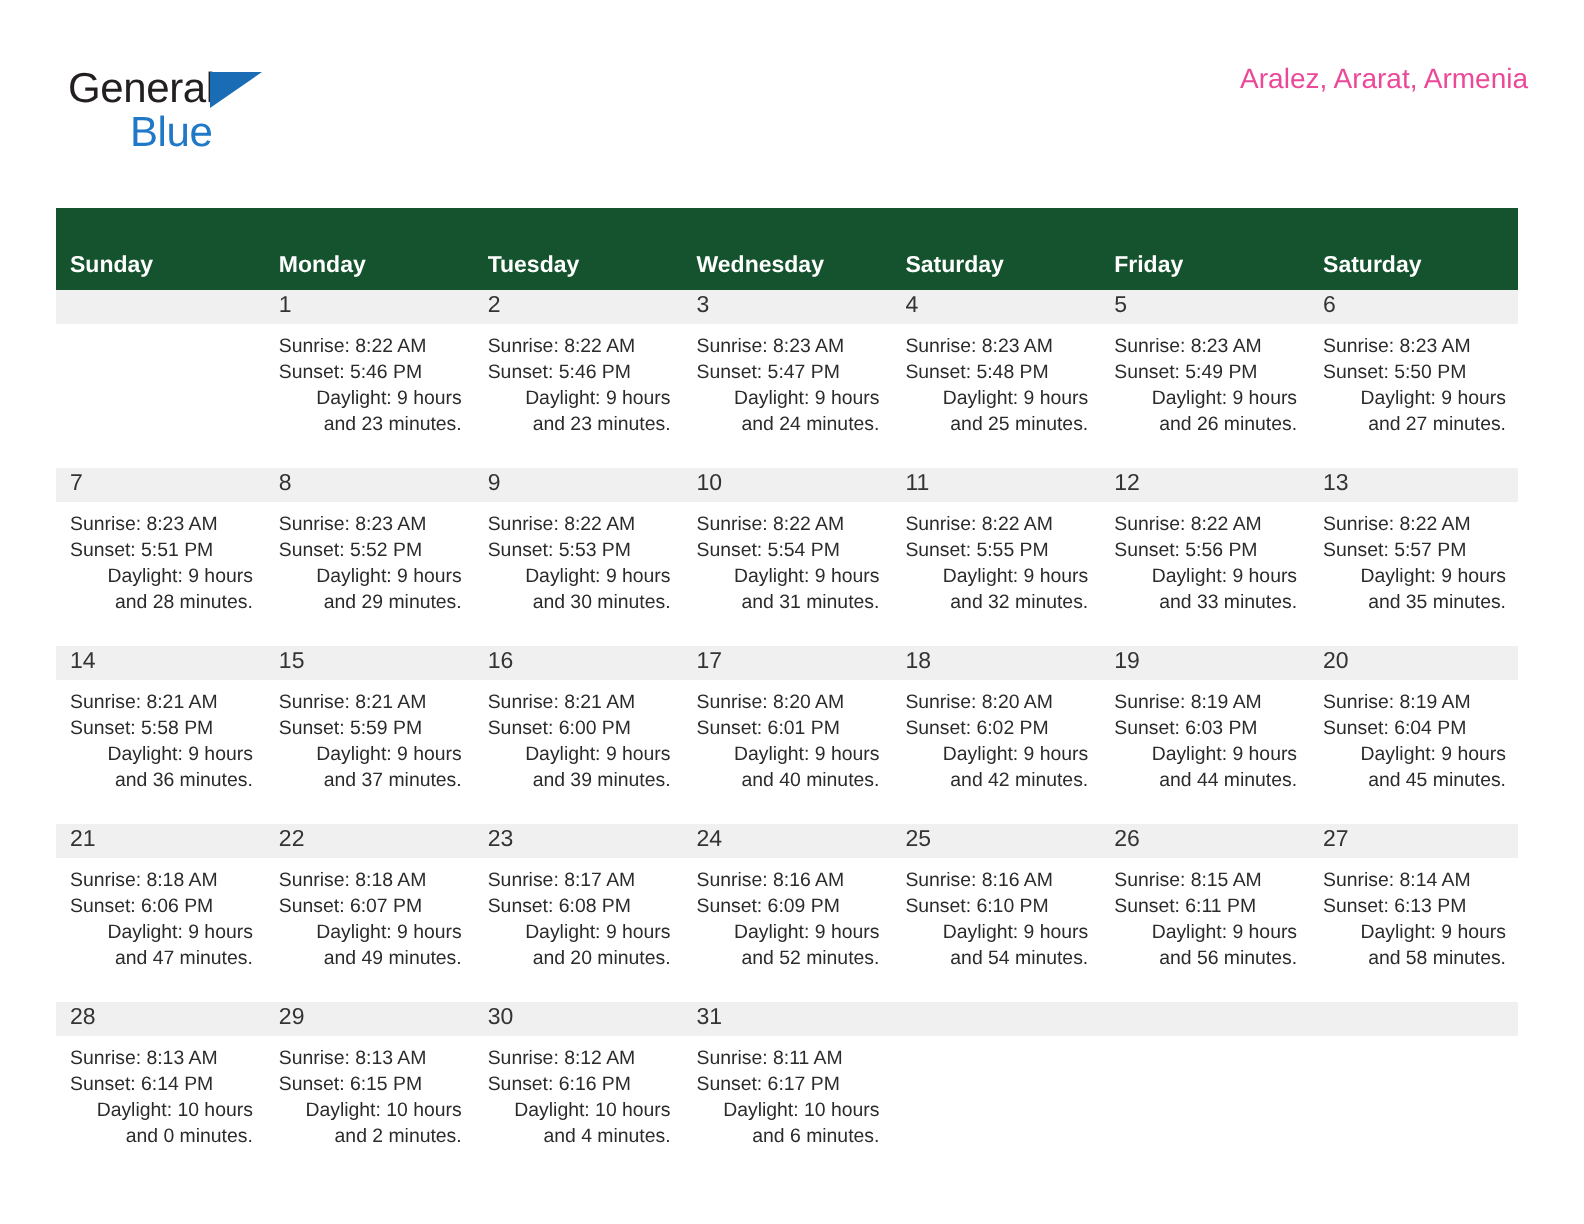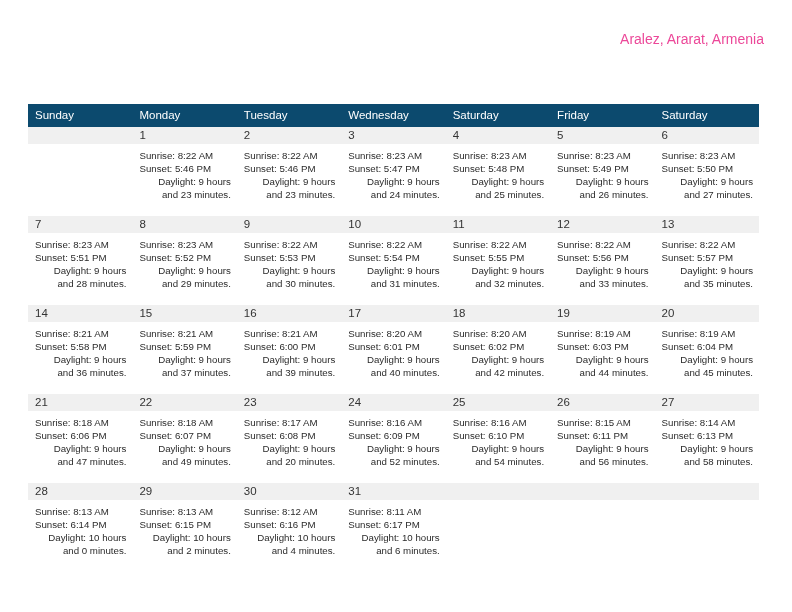--- a/index.html
+++ b/index.html
@@ -91,26 +91,26 @@
     position: absolute;
     left: 28px;
     top: 104px;
     width: 731px;
     border-collapse: collapse;
     table-layout: fixed;
   }
   .calendar col { width: 104.43px; }
 
   .calendar thead th {
-    background: #0c4a6e;
+    background: #14532d;
     color: #ffffff;
     font-size: 11.5px;
-    font-weight: normal;
+    font-weight: bold;
     text-align: left;
-    padding: 5px 0 5px 7px;
+    padding: 23px 0 5px 7px;
     height: 12px;
     line-height: 13px;
     border: none;
   }
 
   .calendar tbody td {
     vertical-align: top;
     padding: 0;
     border: none;
     background: #ffffff;
@@ -146,20 +146,25 @@
   .details div { white-space: nowrap; }
   .details .dl-wrap { white-space: normal; text-align: right; }
 </style>
 </head>
 <body>
 
 <div class="page">
 
   <div class="top-bar">
 
+    <div class="brand">
+      <span class="brand-row1">General</span>
+      <span class="brand-tri"></span>
+      <span class="brand-row2">Blue</span>
+    </div>
 
     <div class="title-block">
       <div class="cal-subtitle">Aralez, Ararat, Armenia</div>
     </div>
 
   </div>
 
   <table class="calendar">
     <colgroup>
       <col>

